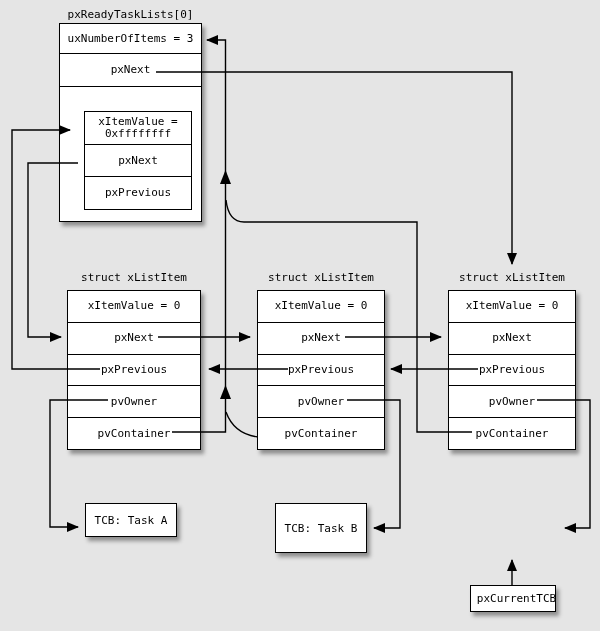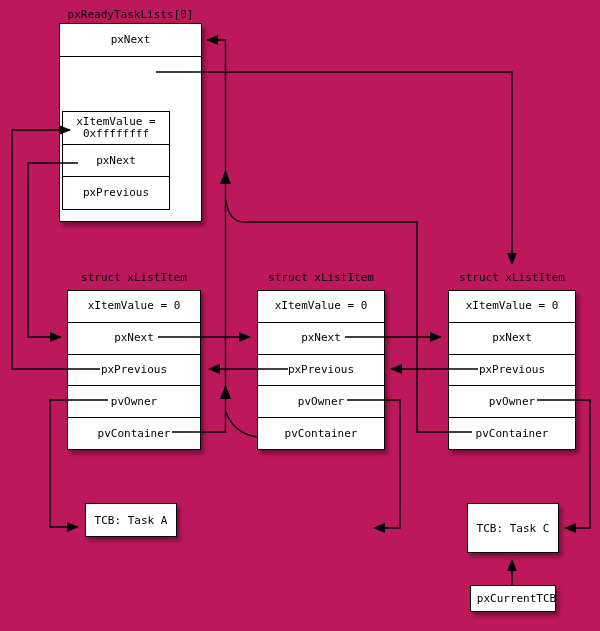--- a/index.html
+++ b/index.html
@@ -2,21 +2,21 @@
 <html><head>
 <meta charset="utf-8">
 <style>
   * { margin:0; padding:0; box-sizing:border-box; }
   html,body { background:#ffffff; }
   body {
     width:600px; height:631px;
     font-family:"DejaVu Sans Mono","Liberation Mono",monospace;
     color:#000;
   }
-  .stage { position:relative; width:600px; height:631px; overflow:hidden; background:#be185d; }
+  .stage { position:relative; width:600px; height:631px; overflow:hidden; background:#e5e5e5; }
 
   .box {
     position:absolute; background:#fff;
     border:1.5px solid #000;
     box-shadow:2.5px 3.5px 4px rgba(0,0,0,0.38);
   }
   .plainbox { position:absolute; background:#fff; border:1.5px solid #000; }
 
   .dtitle {
     position:absolute; font-size:11px; line-height:13px;
@@ -53,25 +53,26 @@
   svg.wires { position:absolute; left:0; top:0; z-index:6; pointer-events:none; }
 </style>
 </head>
 <body>
 
 <div class="stage">
 
   <div class="dtitle" style="left:59px; top:8px; width:143px;">pxReadyTaskLists[0]</div>
 
   <div class="box" style="left:59px; top:23px; width:143px; height:199px;">
+    <div class="row lrow1">uxNumberOfItems = 3</div>
     <div class="row lrow2">pxNext</div>
 
     <div class="dtitle" style="left:0; top:95px; width:140px;">xListEnd</div>
 
-    <div class="plainbox vflex" style="left:2px; top:87px; width:108px; height:99px;">
+    <div class="plainbox vflex" style="left:24px; top:87px; width:108px; height:99px;">
       <div class="row erow1 prelines">xItemValue =
 0xffffffff</div>
       <div class="row erow2">pxNext</div>
       <div class="row erow3">pxPrevious</div>
     </div>
   </div>
 
   <div class="dtitle" style="left:67px; top:271px; width:134px;">struct xListItem</div>
   <div class="box vflex" style="left:67px; top:290px; width:134px; height:160px;">
     <div class="row">xItemValue = 0</div>
@@ -93,21 +94,21 @@
   <div class="dtitle" style="left:448px; top:271px; width:128px;">struct xListItem</div>
   <div class="box vflex" style="left:448px; top:290px; width:128px; height:160px;">
     <div class="row">xItemValue = 0</div>
     <div class="row">pxNext</div>
     <div class="row">pxPrevious</div>
     <div class="row">pvOwner</div>
     <div class="row">pvContainer</div>
   </div>
 
   <div class="tcb" style="left:85px; top:503px; width:92px; height:34px;">TCB: Task A</div>
-  <div class="tcb" style="left:467px; top:503px; width:92px; height:50px;">TCB: Task C</div>
+  <div class="tcb" style="left:275px; top:503px; width:92px; height:50px;">TCB: Task B</div>
 
   <div class="tcb" style="left:470px; top:585px; width:86px; height:27px;padding-left:7px;">pxCurrentTCB</div>
 
   <svg class="wires" width="600" height="631" viewBox="0 0 600 631">
     <defs>
       <marker id="ah" markerUnits="userSpaceOnUse" markerWidth="14" markerHeight="12" refX="11" refY="5" orient="auto">
         <path d="M0,0 L12,5 L0,10 Z" fill="#000"></path>
       </marker>
     </defs>
     <g fill="none" stroke="#000" stroke-width="1.4">

